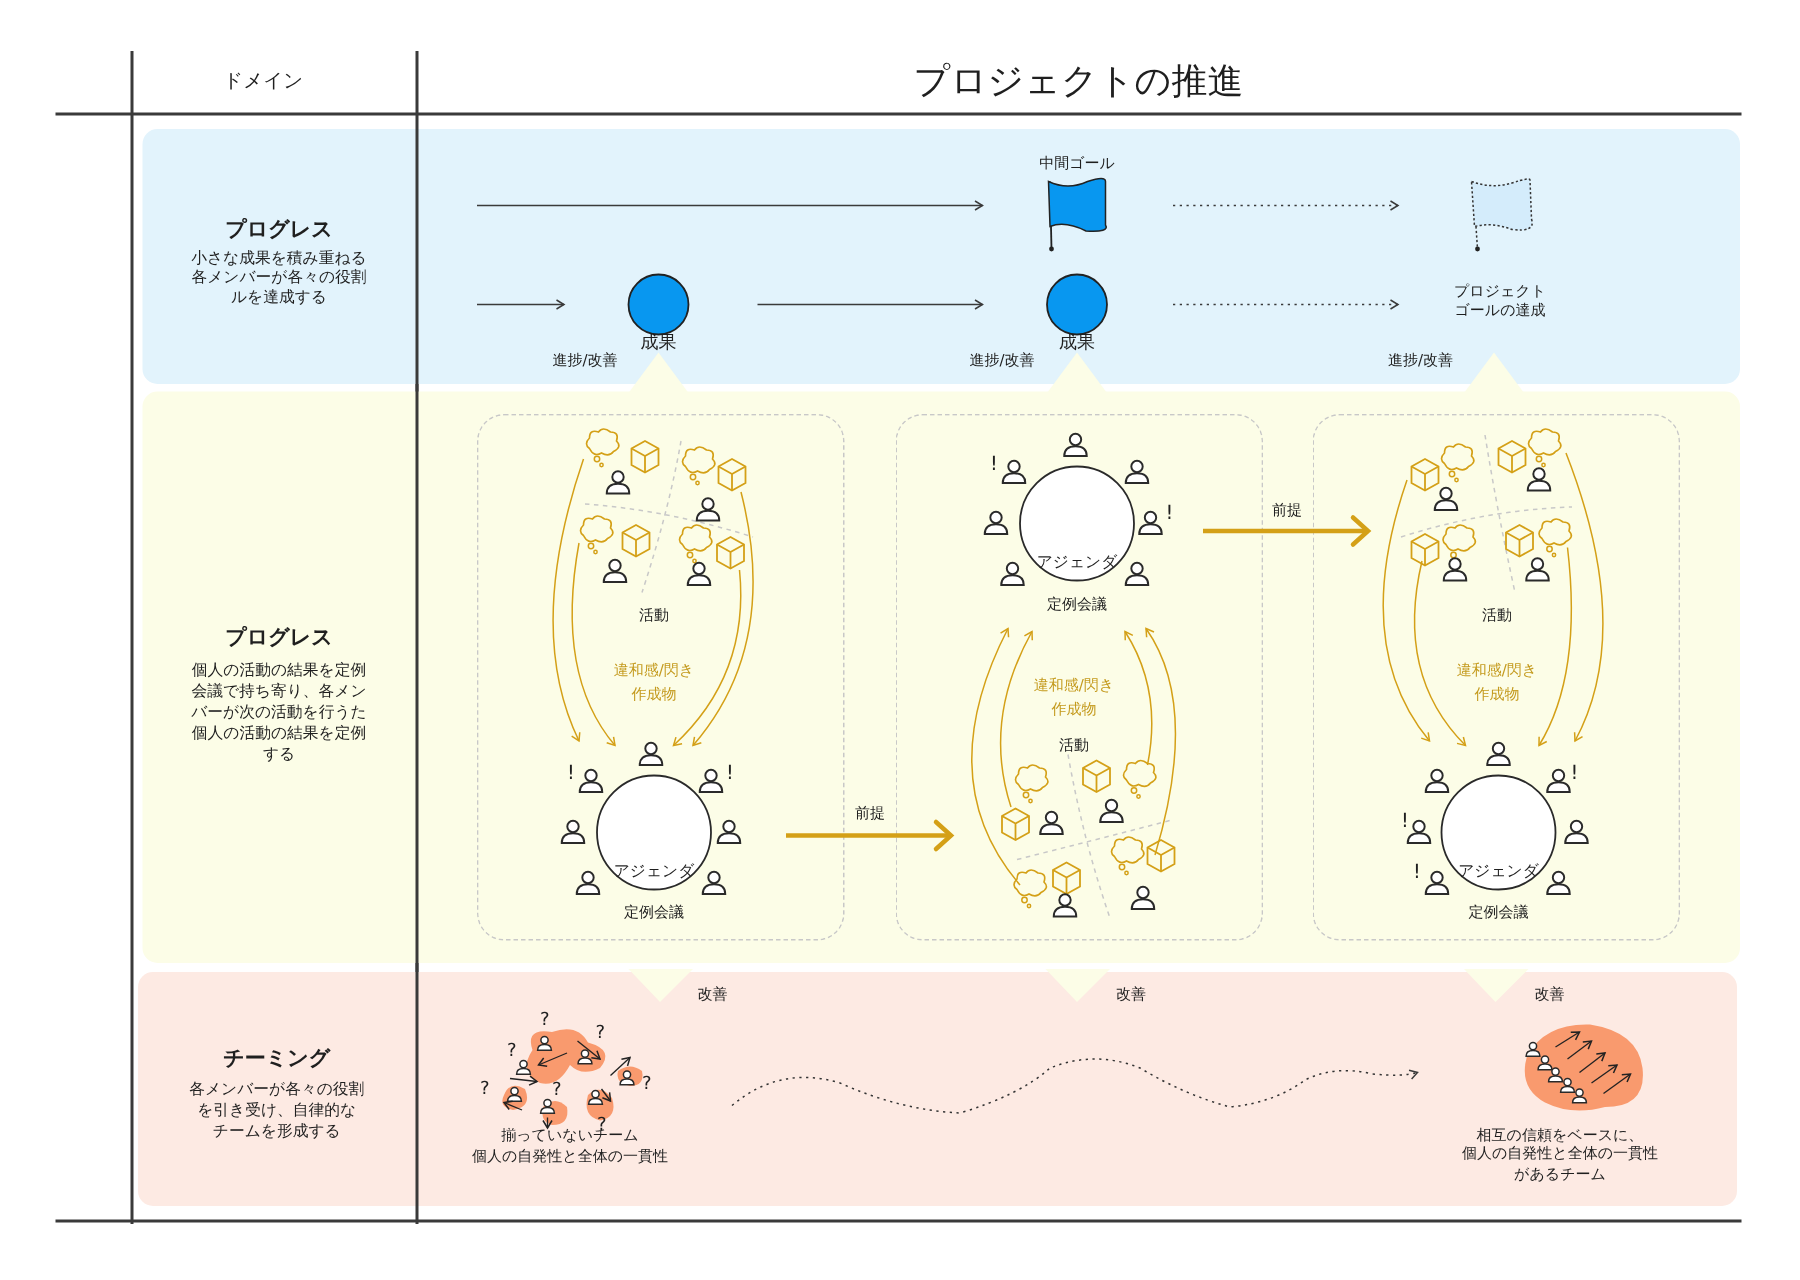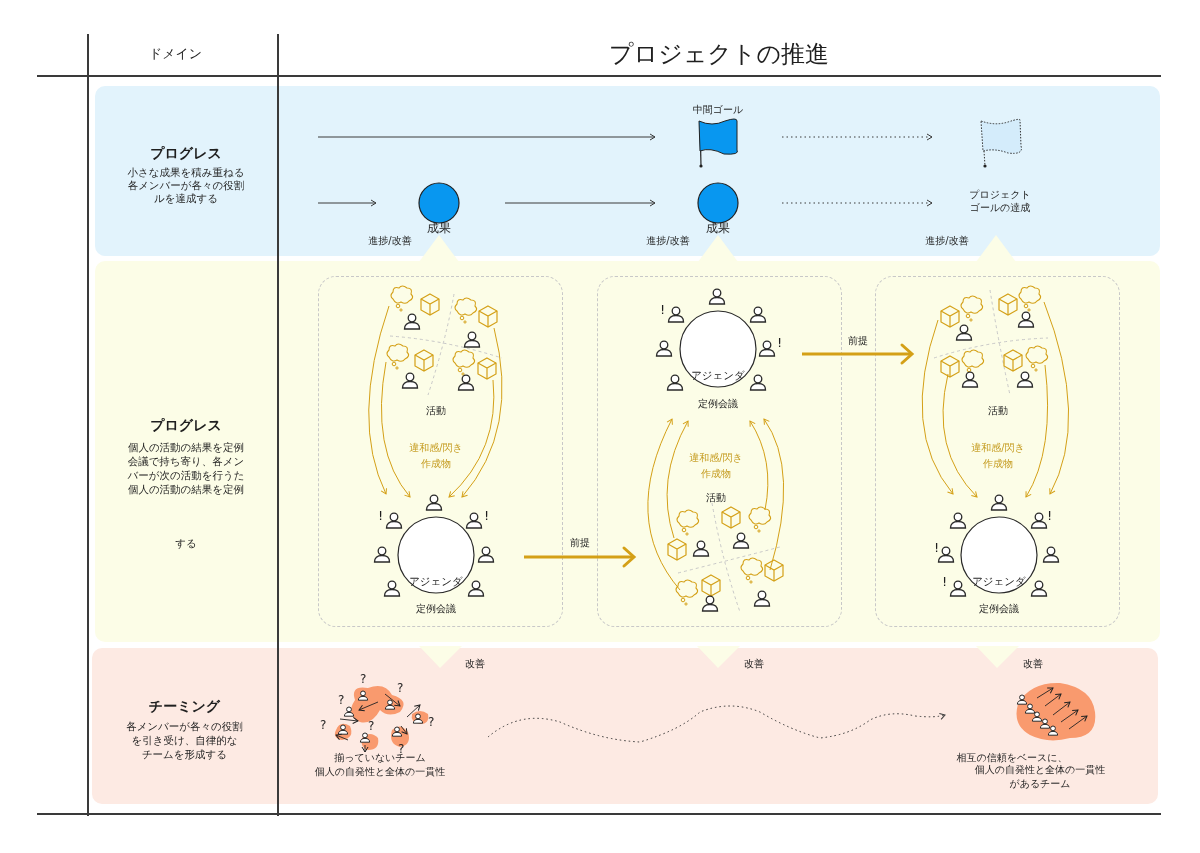--- a/index.html
+++ b/index.html
@@ -43,21 +43,21 @@
   <div class="txt desc" style="left:95px; width:182px; top:166px;">小さな成果を積み重ねる</div>
   <div class="txt desc" style="left:95px; width:182px; top:179px;">各メンバーが各々の役割</div>
   <div class="txt desc" style="left:95px; width:182px; top:192px;">ルを達成する</div>
 </div>
 <div>
   <div class="txt h-domain" style="left:95px; width:182px; top:416px;">プログレス</div>
   <div class="txt desc" style="left:95px; width:182px; top:441px;">個人の活動の結果を定例</div>
   <div class="txt desc" style="left:95px; width:182px; top:455px;">会議で持ち寄り、各メン</div>
   <div class="txt desc" style="left:95px; width:182px; top:469px;">バーが次の活動を行うた</div>
   <div class="txt desc" style="left:95px; width:182px; top:483px;">個人の活動の結果を定例</div>
-  <div class="txt desc" style="left:95px; width:182px; top:497px;margin-top:40px;">する</div>
+  <div class="txt desc" style="left:95px; width:182px; top:497px;">する</div>
 </div>
 <div>
   <div class="txt h-domain" style="left:92px; width:185px; top:697px;">チーミング</div>
   <div class="txt desc" style="left:92px; width:185px; top:720px;">各メンバーが各々の役割</div>
   <div class="txt desc" style="left:92px; width:185px; top:734px;">を引き受け、自律的な</div>
   <div class="txt desc" style="left:92px; width:185px; top:748px;">チームを形成する</div>
 </div>
 
 <svg class="overlay" viewBox="0 0 1200 853" xmlns="http://www.w3.org/2000/svg">
   <defs>
@@ -299,15 +299,15 @@
 <div class="txt" style="left:360px; top:672px; font-size:12px;">?</div>
 <div class="txt" style="left:397px; top:681px; font-size:12px;">?</div>
 <div class="txt" style="left:338px; top:693px; font-size:12px;">?</div>
 <div class="txt" style="left:320px; top:718px; font-size:12px;">?</div>
 <div class="txt" style="left:368px; top:719px; font-size:12px;">?</div>
 <div class="txt" style="left:428px; top:715px; font-size:12px;">?</div>
 <div class="txt" style="left:398px; top:742px; font-size:12px;">?</div>
 
 <div class="txt small" style="left:290px; width:180px; top:765px;">個人の自発性と全体の一貫性</div>
 <div class="txt small" style="left:290px; width:180px; top:751px;">揃っていないチーム</div>
-<div class="txt small" style="left:932px; width:160px; top:751px;">相互の信頼をベースに、</div>
+<div class="txt small" style="left:960px; width:160px; top:751px;">相互の信頼をベースに、</div>
 <div class="txt small" style="left:960px; width:160px; top:764px;font-family:Liberation Mono, monospace;">個人の自発性と全体の一貫性</div>
 <div class="txt small" style="left:960px; width:160px; top:777px;">があるチーム</div>
 
 </body></html>

